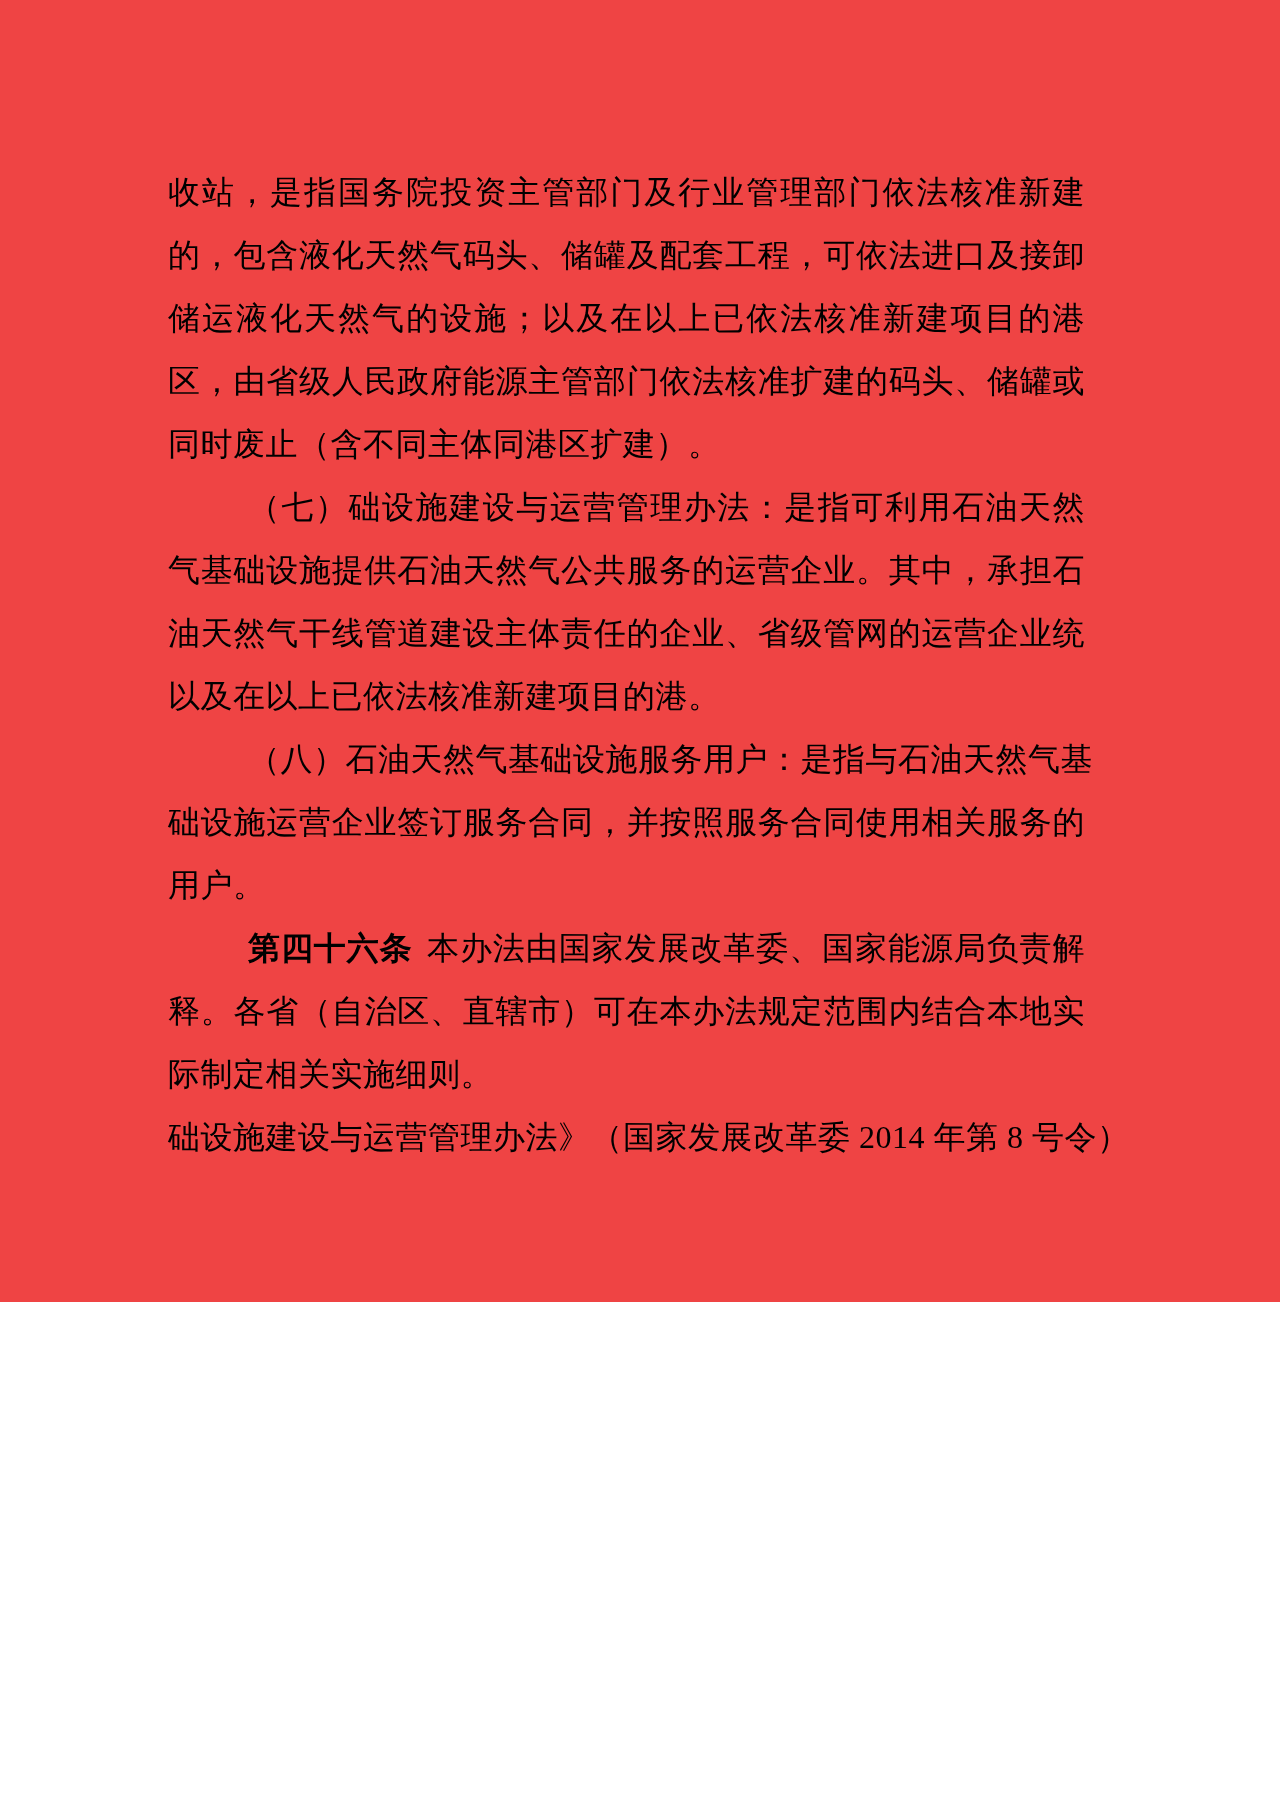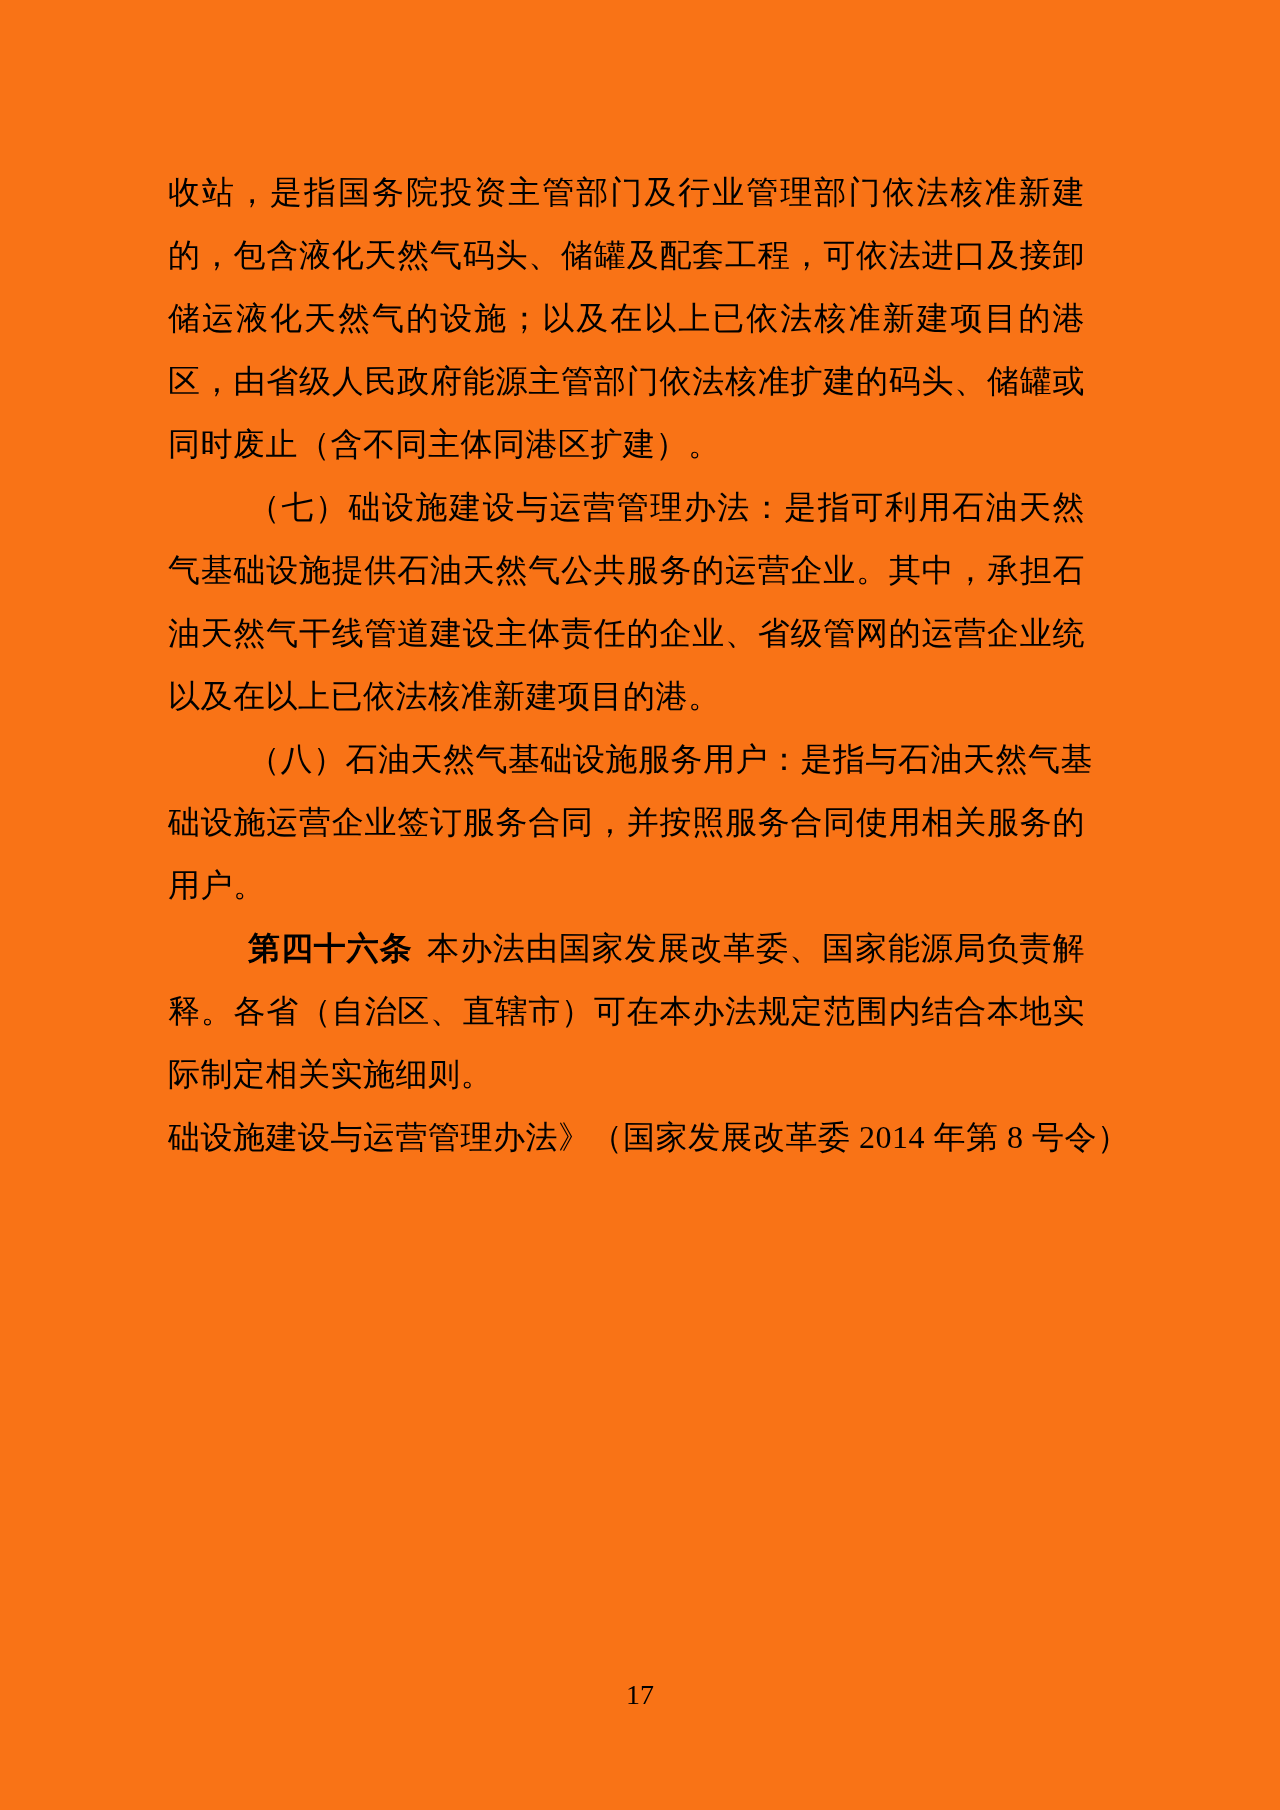--- a/index.html
+++ b/index.html
@@ -1,20 +1,20 @@
 <!DOCTYPE html>
 <html><head>
 <meta charset="utf-8">
 <style>
   html, body { margin: 0; padding: 0; }
   .page {
     position: relative;
     width: 1280px;
-    height: 1810px;
-    background: #f97316;
+    height: 1302px;
+    background: #ef4444;
     color: #000000;
     font-family: "Liberation Serif", "DejaVu Serif", serif;
     overflow: hidden;
   }
   .text-block {
     position: absolute;
     left: 168px;
     top: 161px;
     width: 917px;
   }

